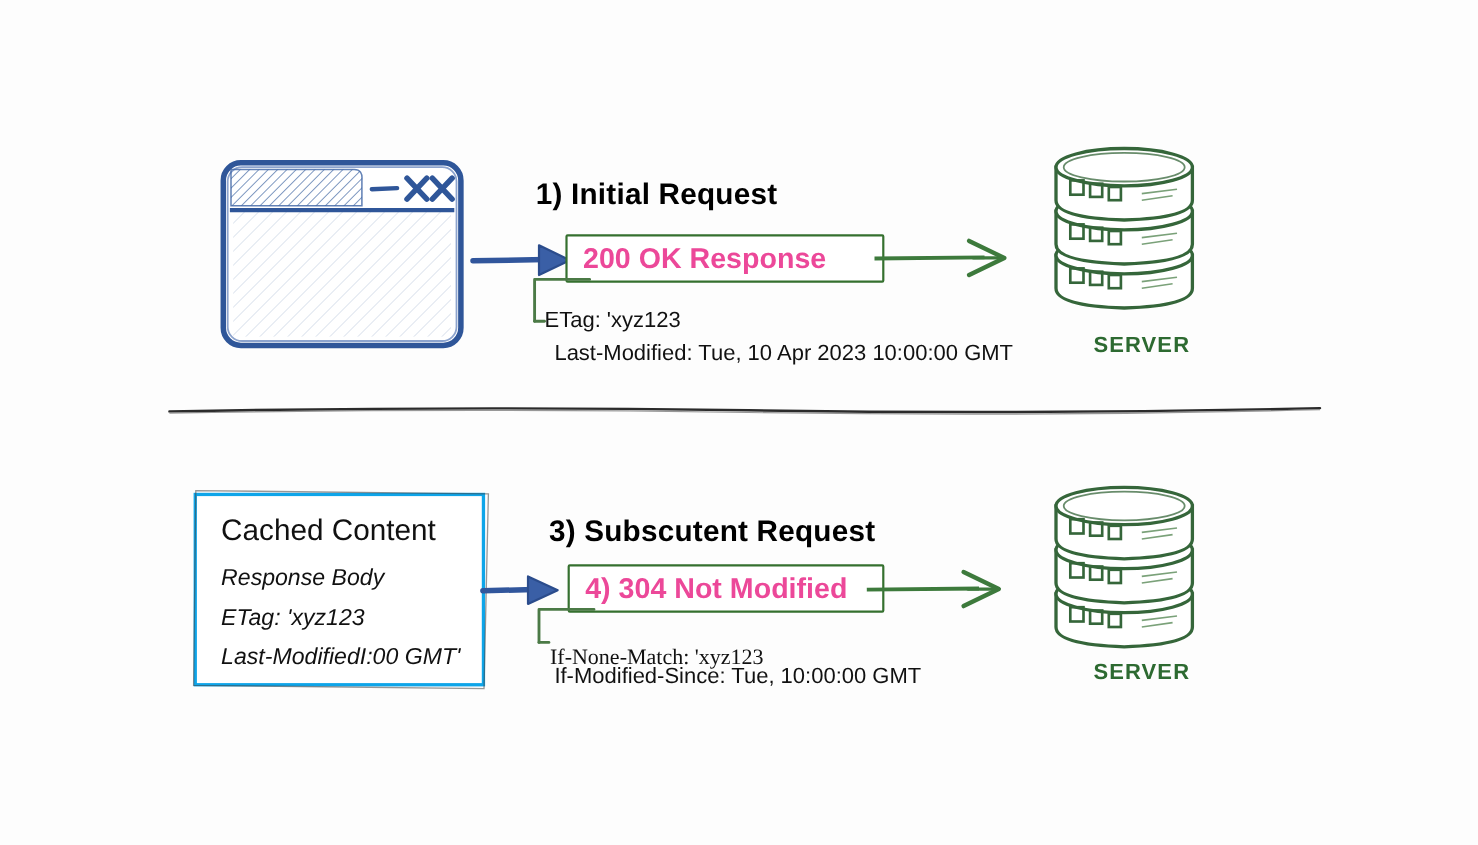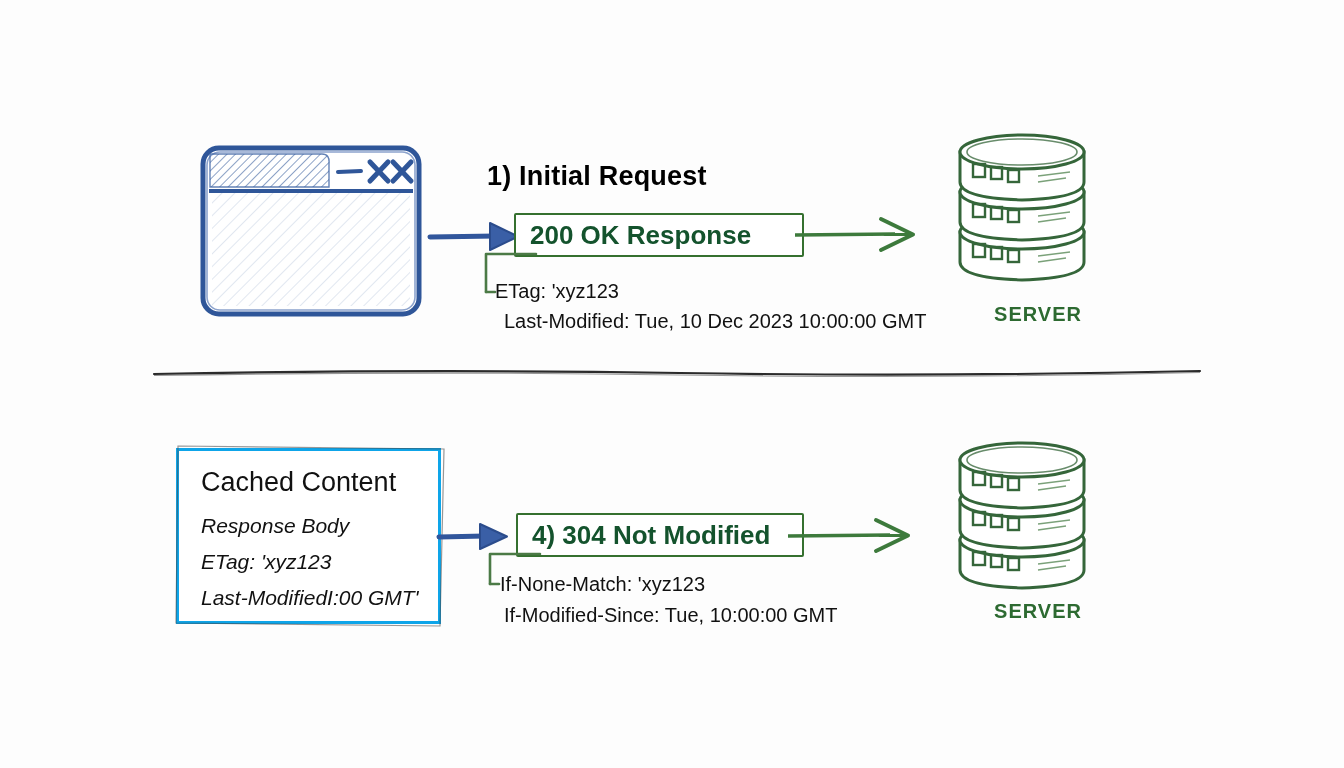--- a/index.html
+++ b/index.html
@@ -31,21 +31,21 @@
   
   .status-box {
     border: 2px solid #35702f;
     border-radius: 2px;
     background: #ffffff;
     display: flex;
     align-items: center;
     box-sizing: border-box;
   }
   .status-label {
-    color: #14532d;
+    color: #ec4899;
     font-weight: bold;
     font-size: 26px;
     padding-left: 14px;
     white-space: nowrap;
   }
 
   
   .hdr-line {
     color: #111111;
     font-size: 20px;
@@ -149,21 +149,21 @@
   </div>
 
   <div class="abs" style="left:478px; top:252px;">
     <svg width="70" height="48" viewBox="0 0 70 48">
       <path d="M58,2 L8,2 L8,40" fill="none" stroke="#4b7a46" stroke-width="2.6" stroke-linecap="round" stroke-linejoin="round"></path>
       <path d="M8,40 L17,40" fill="none" stroke="#4b7a46" stroke-width="2.6" stroke-linecap="round"></path>
     </svg>
   </div>
 
   <div class="abs hdr-line" style="left:495px; top:280px;">ETag: 'xyz123</div>
-  <div class="abs hdr-line" style="left:504px; top:310px;">Last-Modified: Tue, 10 Dec 2023 10:00:00 GMT</div>
+  <div class="abs hdr-line" style="left:504px; top:310px;">Last-Modified: Tue, 10 Apr 2023 10:00:00 GMT</div>
 
   <div class="abs" style="left:942px; top:120px;">
     <svg width="192" height="180" viewBox="0 0 192 180">
       <g stroke="#35663a" fill="#ffffff" stroke-width="3">
 
         <path d="M18,112 L18,142 Q18,158 80,160 Q142,158 142,142 L142,112 Z"></path>
         <ellipse cx="80" cy="112" rx="62" ry="17"></ellipse>
 
         <path d="M18,72 L18,102 Q18,118 80,120 Q142,118 142,102 L142,72 Z"></path>
         <ellipse cx="80" cy="72" rx="62" ry="17"></ellipse>
@@ -216,41 +216,42 @@
     </div>
   </div>
 
   <div class="abs" style="left:437px; top:518px;">
     <svg width="72" height="38" viewBox="0 0 72 38">
       <line x1="2" y1="19" x2="48" y2="18" stroke="#31569c" stroke-width="5" stroke-linecap="round"></line>
       <path d="M43,6 L70,18.5 L43,31 Z" fill="#3a5fa6" stroke="#2b4c8c" stroke-width="2" stroke-linejoin="round"></path>
     </svg>
   </div>
 
+  <div class="abs step-heading" style="left:499px; top:468px;">3) Subscutent Request</div>
 
   <div class="abs status-box" style="left:516px; top:513px; width:288px; height:44px;">
     <span class="status-label">4) 304 Not Modified</span>
   </div>
 
   <div class="abs" style="left:788px; top:515px;">
     <svg width="122" height="42" viewBox="0 0 122 42">
       <line x1="0" y1="21" x2="102" y2="20" stroke="#3d7a3c" stroke-width="3.5"></line>
       <path d="M88,5 L120,20.5 L88,36" fill="none" stroke="#3d7a3c" stroke-width="4" stroke-linecap="round" stroke-linejoin="round"></path>
       <path d="M92,20.5 L120,20.5" stroke="#3d7a3c" stroke-width="3" stroke-linecap="round"></path>
     </svg>
   </div>
 
   <div class="abs" style="left:482px; top:552px;">
     <svg width="70" height="48" viewBox="0 0 70 48">
       <path d="M58,2 L8,2 L8,32" fill="none" stroke="#4b7a46" stroke-width="2.6" stroke-linecap="round" stroke-linejoin="round"></path>
       <path d="M8,32 L17,32" fill="none" stroke="#4b7a46" stroke-width="2.6" stroke-linecap="round"></path>
     </svg>
   </div>
 
-  <div class="abs hdr-line" style="left:500px; top:573px;">If-None-Match: 'xyz123</div>
+  <div class="abs hdr-line" style="left:500px; top:587px;font-family:Liberation Serif, serif;">If-None-Match: 'xyz123</div>
   <div class="abs hdr-line" style="left:504px; top:604px;">If-Modified-Since: Tue, 10:00:00 GMT</div>
 
   <div class="abs" style="left:942px; top:428px;">
     <svg width="192" height="180" viewBox="0 0 192 180">
       <g stroke="#35663a" fill="#ffffff" stroke-width="3">
         <path d="M18,112 L18,142 Q18,158 80,160 Q142,158 142,142 L142,112 Z"></path>
         <ellipse cx="80" cy="112" rx="62" ry="17"></ellipse>
         <path d="M18,72 L18,102 Q18,118 80,120 Q142,118 142,102 L142,72 Z"></path>
         <ellipse cx="80" cy="72" rx="62" ry="17"></ellipse>
         <path d="M18,32 L18,62 Q18,78 80,80 Q142,78 142,62 L142,32 Z"></path>

